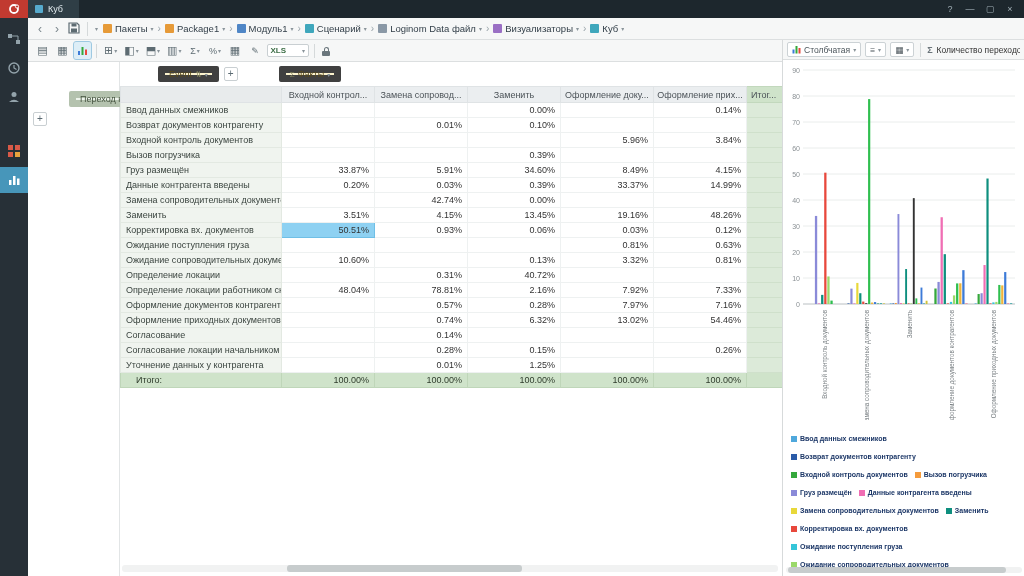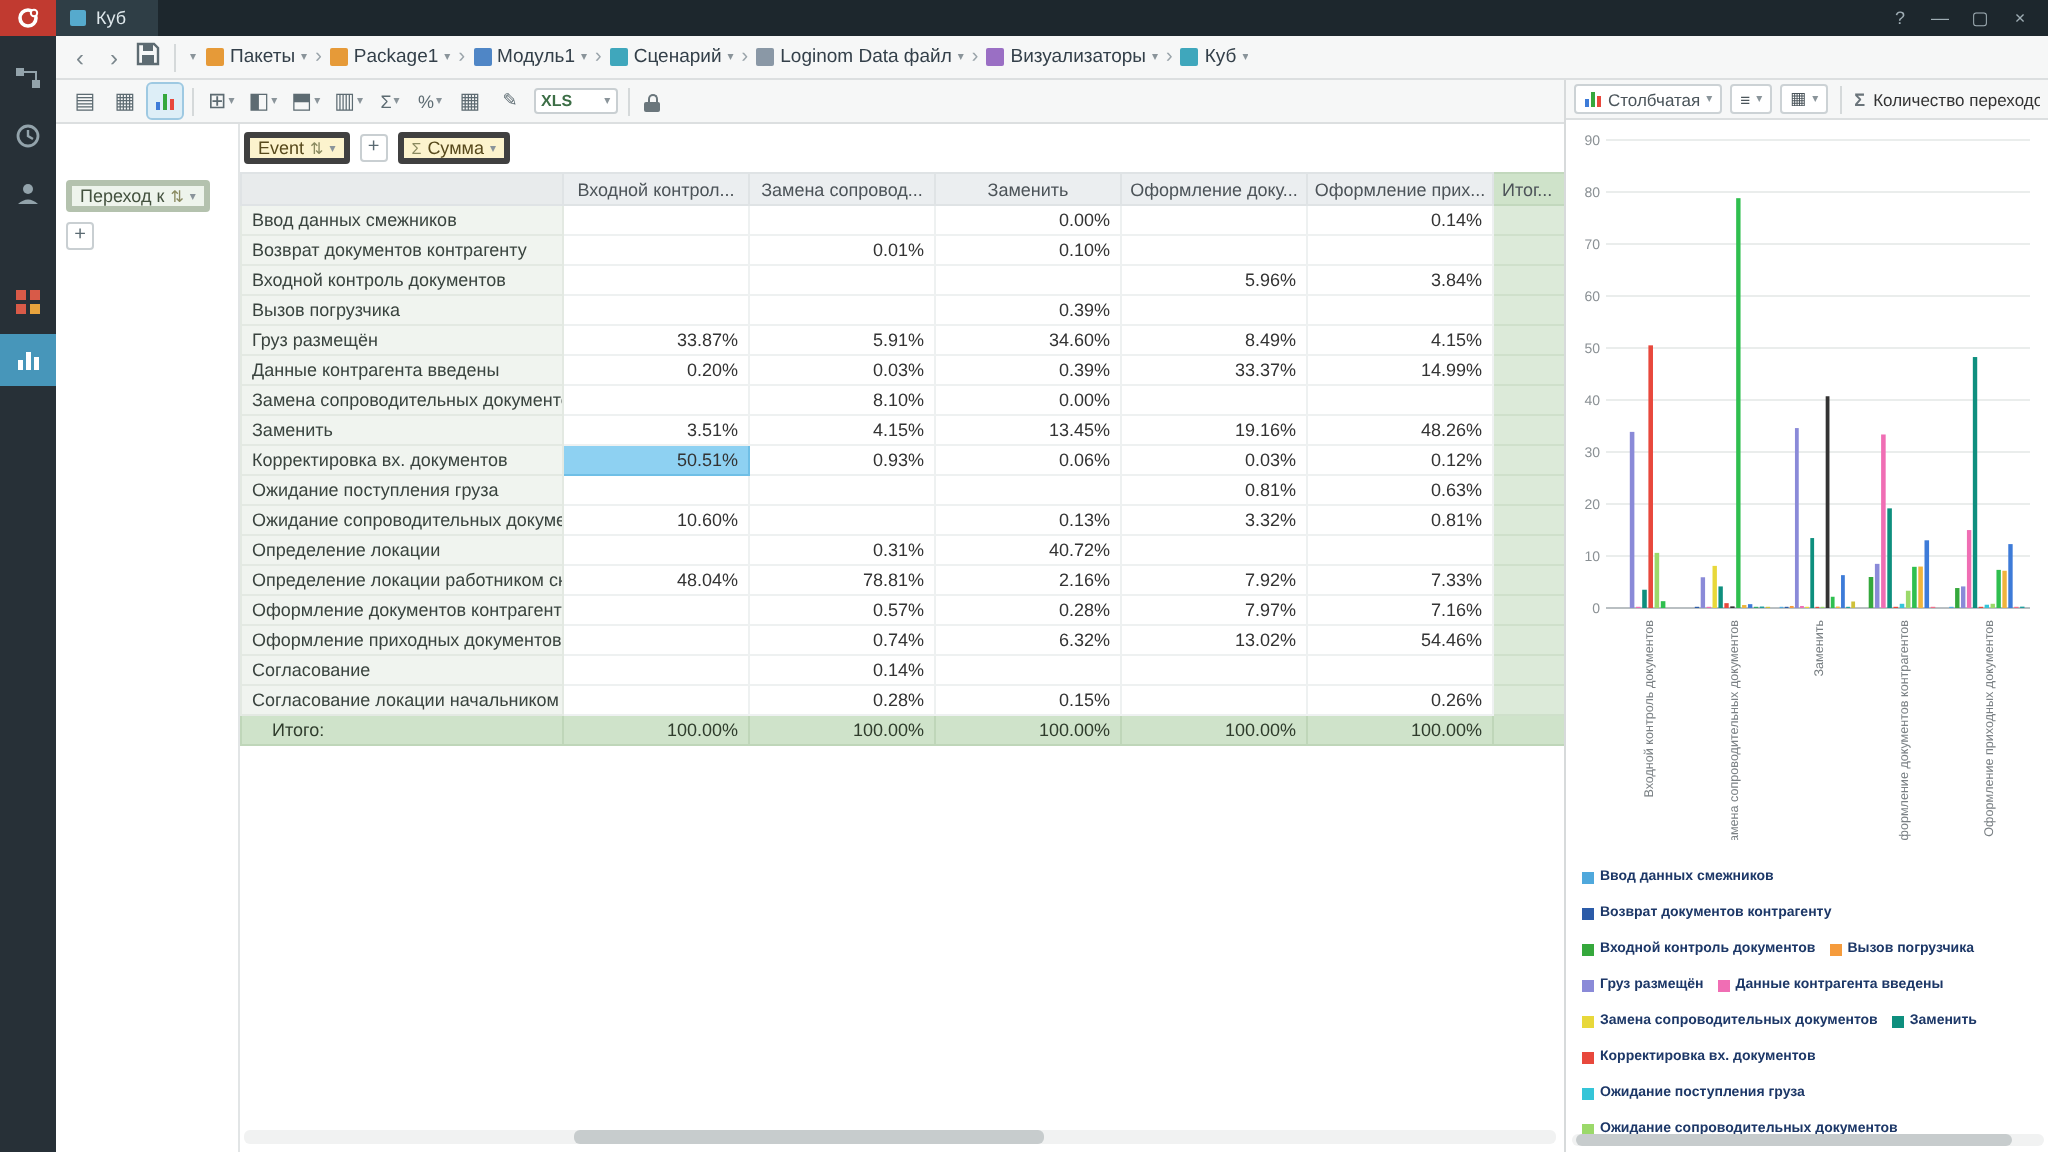--- a/index.html
+++ b/index.html
@@ -35,21 +35,21 @@
   .tb-icon { min-width:17px; height:17px; display:inline-flex; align-items:center; justify-content:center; gap:1px; font-size:11px; color:#5d6b72; border-radius:2px; padding:0 2px; }
   .tb-icon.small { font-size:9px; }
   .tb-icon.active { background:#ddeef7; outline:1px solid #9ec9e2; }
   .xls { font-size:8px; font-weight:bold; color:#3c6e46; border:1px solid #c9cfd2; background:#fff; padding:1px 3px; border-radius:2px; display:inline-flex; gap:16px; align-items:center; }
   .lockwrap { position:relative; width:12px; height:12px; }
   .lock-body { position:absolute; left:2px; top:6px; width:8px; height:5px; background:#6a767c; border-radius:1px; }
   .lock-arc { position:absolute; left:3.5px; top:2px; width:5px; height:5px; border:1.5px solid #6a767c; border-bottom:none; border-radius:3px 3px 0 0; }
 
   
   .left-panel { position:absolute; top:62px; left:28px; width:92px; height:514px; background:#fff; border-right:1px solid #e2e5e6; padding:26px 3px 0 5px; }
-  .pill { display:inline-flex; align-items:center; gap:3px; height:16px; padding:0 4px; font-size:9px; border-radius:2px; border:3px solid #404040; background:#fcf3cd; color:#57491c; white-space:nowrap; }
+  .pill { display:inline-flex; align-items:center; gap:3px; height:16px; padding:0 4px; font-size:9px; border-radius:2px; border:7px solid #404040; background:#fcf3cd; color:#57491c; white-space:nowrap;margin-left:36px; }
   .pill.dim { border-color:#b4c2ae; background:#eef4ec; color:#44523f; }
   .pill .sortg { font-size:8px; color:#8a8a60; }
   .mini-btn { width:14px; height:14px; border:1px solid #c9cfd2; background:#fff; font-size:10px; line-height:11px; text-align:center; color:#5a6a72; border-radius:2px; margin-top:5px; }
 
   
   .pivot { position:absolute; top:62px; left:120px; width:662px; height:514px; background:#fff; overflow:hidden; }
   .pill-band { height:24px; display:flex; align-items:center; gap:5px; padding:0 0 0 2px; }
   .pill-band .mini-btn { margin-top:0; }
   table.grid { border-collapse:collapse; table-layout:fixed; width:662px; font-size:9px; }
   .grid th { height:16px; background:#ebeef0; border:1px solid #dfe3e5; font-weight:normal; color:#4c5358; font-size:9px; overflow:hidden; white-space:nowrap; text-align:center; }
@@ -240,21 +240,21 @@
   <div class="pivot">
     <div class="pill-band">
       <span class="pill">
         <span>Event</span>
         <span class="sortg">⇅</span>
         <span class="chev">▾</span>
       </span>
       <span class="mini-btn">+</span>
       <span class="pill">
         <span class="sortg">Σ</span>
-        <span>Сумма</span>
+        <span>Факты</span>
         <span class="chev">▾</span>
       </span>
     </div>
     <table class="grid">
       <colgroup>
         <col style="width:161px">
           <col style="width:93px">
           <col style="width:93px">
           <col style="width:93px">
         <col style="width:93px">
@@ -323,21 +323,21 @@
             <td class="val">0.20%</td>
             <td class="val">0.03%</td>
             <td class="val">0.39%</td>
             <td class="val">33.37%</td>
             <td class="val">14.99%</td>
             <td class="total-col"></td>
           </tr>
           <tr>
             <td class="rowlabel">Замена сопроводительных документов</td>
             <td class="val"></td>
-            <td class="val">8.10%</td>
+            <td class="val">42.74%</td>
             <td class="val">0.00%</td>
             <td class="val"></td>
             <td class="val"></td>
             <td class="total-col"></td>
           </tr>
           <tr>
             <td class="rowlabel">Заменить</td>
             <td class="val">3.51%</td>
             <td class="val">4.15%</td>
             <td class="val">13.45%</td>
@@ -417,20 +417,29 @@
             <td class="val"></td>
             <td class="total-col"></td>
           </tr>
           <tr>
             <td class="rowlabel">Согласование локации начальником смены</td>
             <td class="val"></td>
             <td class="val">0.28%</td>
             <td class="val">0.15%</td>
             <td class="val"></td>
             <td class="val">0.26%</td>
+            <td class="total-col"></td>
+          </tr>
+          <tr>
+            <td class="rowlabel">Уточнение данных у контрагента</td>
+            <td class="val"></td>
+            <td class="val">0.01%</td>
+            <td class="val">1.25%</td>
+            <td class="val"></td>
+            <td class="val"></td>
             <td class="total-col"></td>
           </tr>
           <tr class="total">
             <td class="rowlabel">Итого:</td>
             <td class="val">100.00%</td>
             <td class="val">100.00%</td>
             <td class="val">100.00%</td>
             <td class="val">100.00%</td>
             <td class="val">100.00%</td>
             <td class="total-col"></td>

